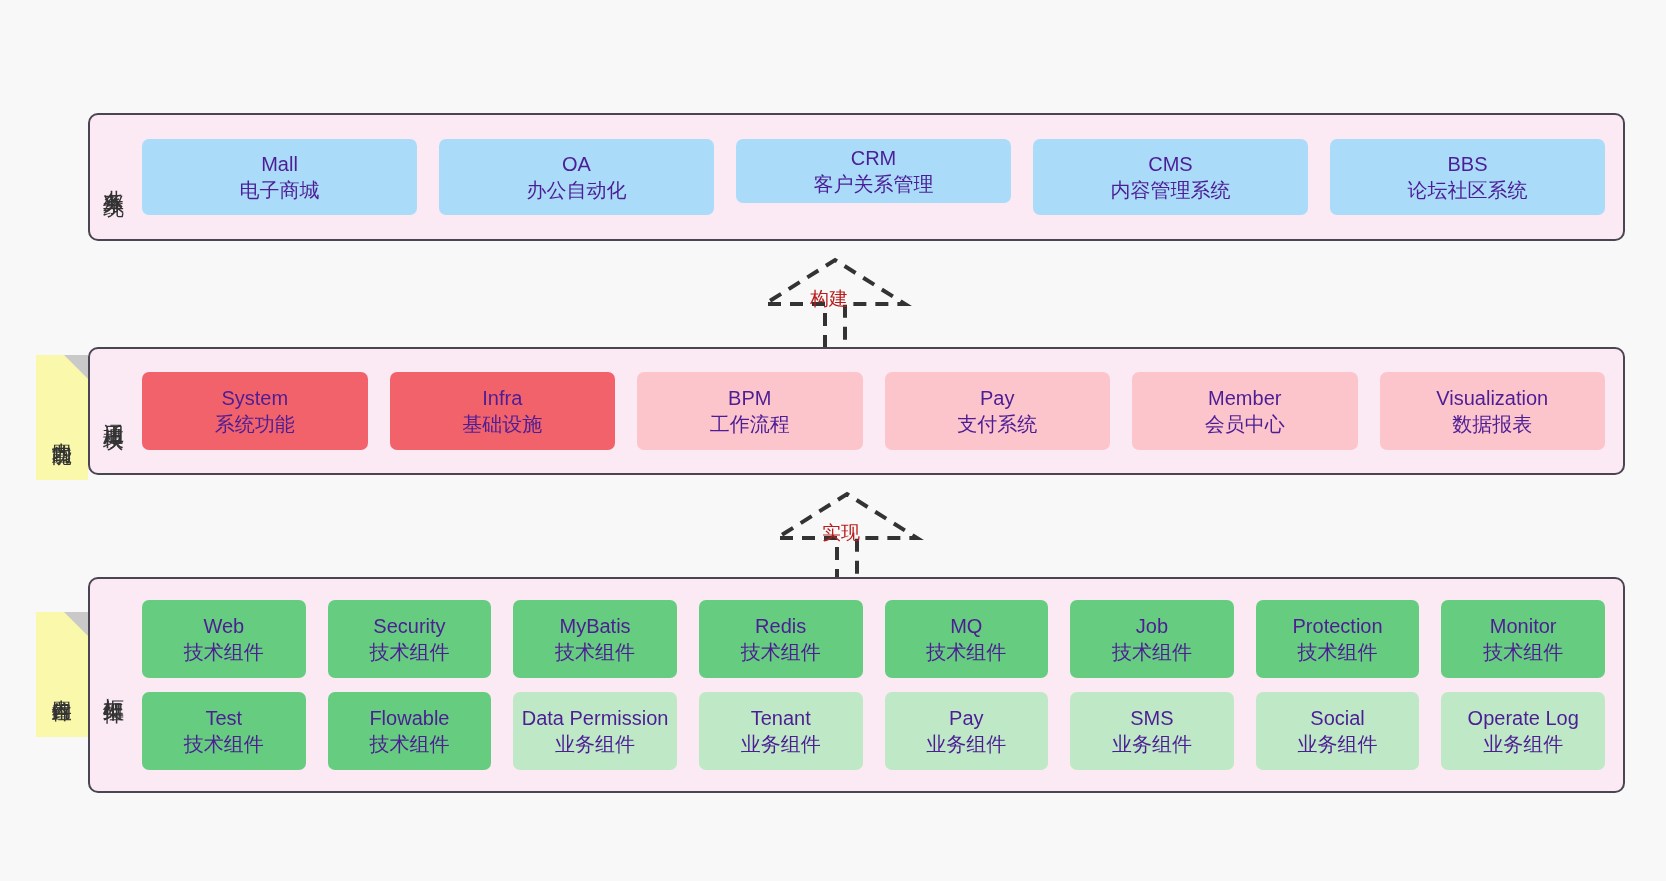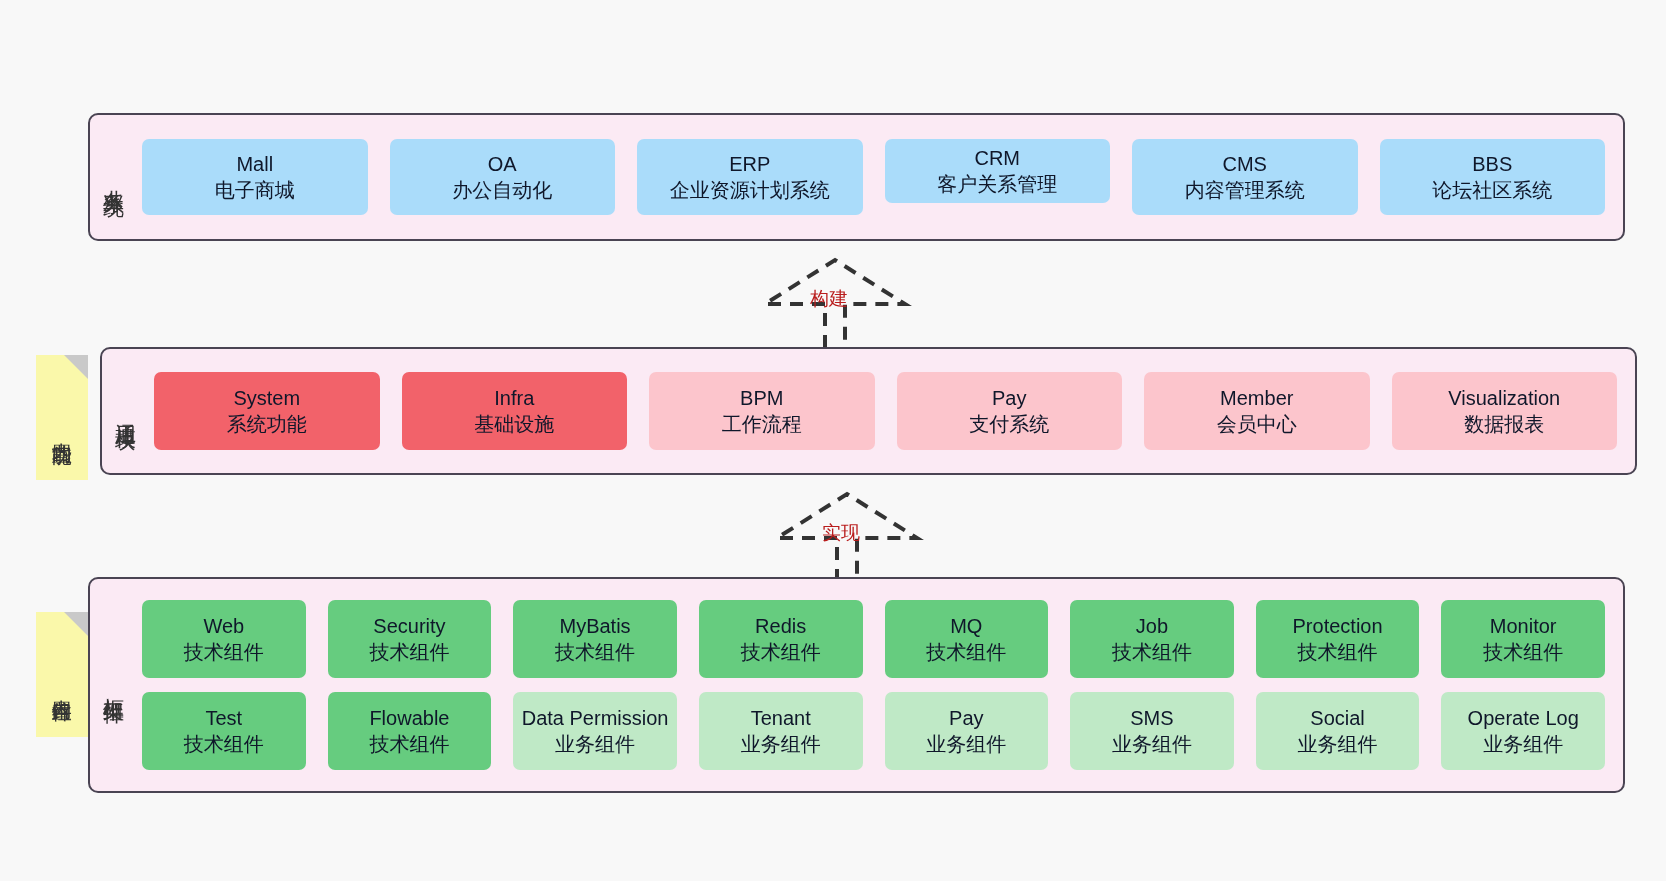--- a/index.html
+++ b/index.html
@@ -54,21 +54,21 @@
   .card{
     flex:1 1 0;
     border-radius:7px;
     display:flex;
     flex-direction:column;
     align-items:center;
     justify-content:center;
     text-align:center;
     font-size:20px;
     line-height:1.32;
-    color:#0f172a;
+    color:#4c1d95;
     box-sizing:border-box;
     padding:4px 6px;
     min-width:0;
   }
   .card .en{display:block;}
   .card .cn{display:block;}
 
   
   .note{
     position:absolute;
@@ -115,24 +115,20 @@
     <div class="layer-body">
       <div class="row">
         <div class="card" style="background:#aadcfa;height:76px;">
           <span class="en">Mall</span>
           <span class="cn">电子商城</span>
         </div>
         <div class="card" style="background:#aadcfa;height:76px;">
           <span class="en">OA</span>
           <span class="cn">办公自动化</span>
         </div>
-        <div class="card" style="background:#aadcfa;height:76px;">
-          <span class="en">ERP</span>
-          <span class="cn">企业资源计划系统</span>
-        </div>
         <div class="card" style="background:#aadcfa;height:64px;">
           <span class="en">CRM</span>
           <span class="cn">客户关系管理</span>
         </div>
         <div class="card" style="background:#aadcfa;height:76px;">
           <span class="en">CMS</span>
           <span class="cn">内容管理系统</span>
         </div>
         <div class="card" style="background:#aadcfa;height:76px;">
           <span class="en">BBS</span>
@@ -147,21 +143,21 @@
       <path d="M65 90 L65 46 L5 46 L75 2 L145 46 L85 46 L85 90" fill="none" stroke="#333333" stroke-width="4" stroke-dasharray="13 9" stroke-linejoin="miter"></path>
     </svg>
     <span class="arrow-label" style="left:50px;top:28px;">构建</span>
   </div>
 
   <div class="note" style="left:36px;top:355px;width:52px;height:125px;">
     <span class="note-fold"></span>
     <span>内置功能</span>
   </div>
 
-  <div class="layer" id="layer-common" style="left:88px;top:347px;width:1537px;height:128px;margin-left:12px;">
+  <div class="layer" id="layer-common" style="left:88px;top:347px;width:1537px;height:128px;">
     <div class="layer-title">通用模块</div>
     <div class="layer-body">
       <div class="row">
         <div class="card" style="background:#f2626a;height:78px;">
           <span class="en">System</span>
           <span class="cn">系统功能</span>
         </div>
         <div class="card" style="background:#f2626a;height:78px;">
           <span class="en">Infra</span>
           <span class="cn">基础设施</span>

